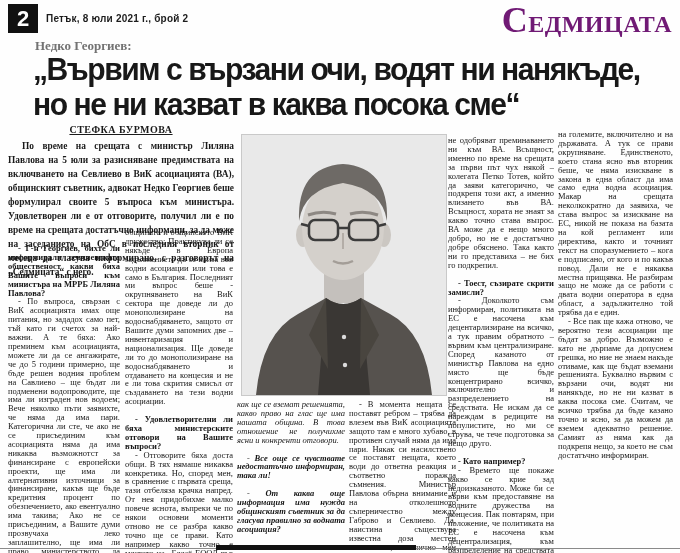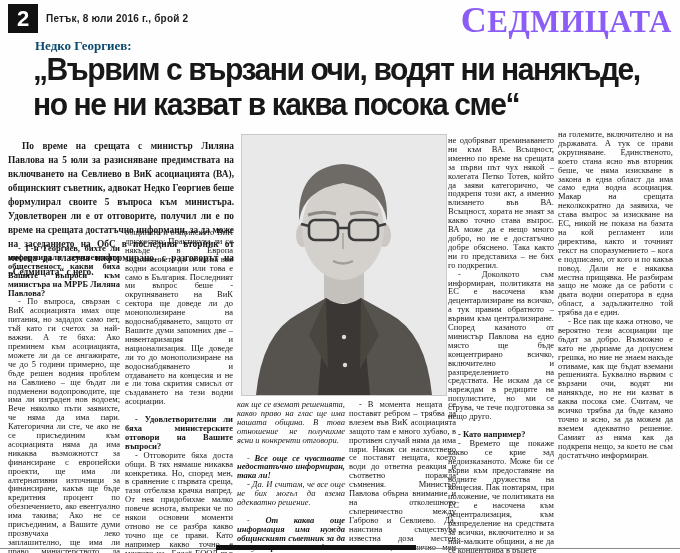--- a/index.html
+++ b/index.html
@@ -7,26 +7,26 @@
   .page{position:relative;width:680px;height:553px;background:#fefefe;overflow:hidden;
         font-family:"Liberation Serif","DejaVu Serif",serif;color:#141414;}
 
   
   .pagenum-box{position:absolute;left:8px;top:4px;width:30px;height:29px;background:#111;
         display:flex;align-items:center;justify-content:center;}
   .pagenum-box span{color:#fff;font-family:"Liberation Sans",sans-serif;font-weight:bold;font-size:22px;line-height:1;}
   .dateline{position:absolute;left:46px;top:13px;font-family:"Liberation Sans",sans-serif;
         font-weight:bold;font-size:10px;letter-spacing:0.2px;color:#1c1c1c;}
   .masthead{position:absolute;right:8px;top:2px;width:300px;text-align:right;
-        font-family:"Liberation Serif",serif;font-weight:bold;font-size:31px;line-height:36px;
-        text-transform:uppercase;letter-spacing:0.5px;color:#8b5cf6;}
+        font-family:"Liberation Serif",serif;font-weight:bold;font-size:24px;line-height:36px;
+        text-transform:uppercase;letter-spacing:0.5px;color:#701a75;}
   .masthead::first-letter{font-size:36px;}
 
   
-  .kicker{position:absolute;left:35px;top:38px;font-weight:bold;font-size:13px;color:#0c4a6e;}
+  .kicker{position:absolute;left:35px;top:38px;font-weight:bold;font-size:13px;color:#737373;}
   .headline{position:absolute;left:33px;top:52px;width:640px;
         font-family:"Liberation Sans","DejaVu Sans",sans-serif;font-weight:bold;
         font-size:31px;line-height:35px;letter-spacing:-1.5px;color:#181818;
         white-space:pre-line;transform:scaleX(0.97);transform-origin:left top;}
 
   .byline{position:absolute;left:8px;top:124px;width:226px;text-align:center;
         font-weight:bold;font-size:10px;letter-spacing:0.5px;text-decoration:underline;color:#1a1a1a;}
   .lead{position:absolute;left:8px;top:139px;width:226px;height:84px;
         font-weight:bold;font-size:9.4px;line-height:14px;text-align:justify;text-indent:14px;color:#1a1a1a;}
 
@@ -50,27 +50,28 @@
   .rule-thick{position:absolute;left:216px;top:545px;width:200px;height:5px;background:#111;}
 </style>
 </head>
 <body>
 
 <div class="page">
 
   <div class="pagenum-box">
     <span>2</span>
   </div>
-  <div class="dateline">Петък, 8 юли 2016 г., брой 2</div>
+  <div class="dateline">Петък, 8 юли 2021 г., брой 2</div>
   <div class="masthead">Седмицата</div>
 
   <div class="kicker">Недко Георгиев:</div>
   <div class="headline">„Вървим с вързани очи, водят ни нанякъде,
 но не ни казват в каква посока сме“</div>
 
+  <div class="byline">СТЕФКА БУРМОВА</div>
   <div class="lead">По време на срещата с министър Лиляна Павлова на 5 юли за разисняване предимствата на включването на Севлиево в ВиК асоциацията (ВА), общинският съветник, адвокат Недко Георгиев беше формулирал своите 5 въпроса към министъра. Удовлетворен ли е от отговорите, получил ли е по време на срещата достатъчно информаци, за да може на заседанието на ОбС в последния вторник от месеца да гласува информирано, с разговорът на „Седмицата“ с него.</div>
 
   <div class="photo">
     <svg width="204" height="260" viewBox="0 0 204 260" aria-hidden="true">
       <rect width="204" height="260" fill="#e9e9e9"></rect>
       <rect x="82" y="126" width="40" height="42" fill="#c4c0bc"></rect>
       <ellipse cx="61" cy="100" rx="7" ry="12" fill="#cbc7c2"></ellipse>
       <ellipse cx="142" cy="100" rx="7" ry="12" fill="#cbc7c2"></ellipse>
       <ellipse cx="101" cy="94" rx="41" ry="51" fill="#d4d0cb"></ellipse>
       <path d="M57 86 Q55 32 101 29 Q147 32 145 86 Q140 54 101 48 Q62 54 57 86 Z" fill="#6e6a66"></path>
@@ -101,30 +102,30 @@
 
   <div class="col col-2">
     <p>общината и общинското ВиК дружество; Практикува ли се някъде в Европа задължението да се влиза във водни асоциации или това е само в България. Последният ми въпрос беше - окрупняването на ВиК сектора ще доведе ли до монополизиране на водоснабдяването, защото от Вашите думи запомних две – инвентаризация и национализация. Ще доведе ли то до монополизиране на водоснабдяването и отдаването на концесия и не е ли това скрития смисъл от създаването на тези водни асоциации.</p>
     <p class="q">- Удовлетворителни ли бяха министерските отговори на Вашите въпроси?</p>
     <p class="ind">- Отговорите бяха доста общи. В тях нямаше никаква конкретика. Но, според мен, в сравнение с първата среща, тази отбеляза крачка напред. От нея придобихме малко повече яснота, въпреки че по някои основни моменти отново не се разбра какво точно ще се прави. Като например какво точно е мястото на „Бяла“ ЕООД във водната асоциация,</p>
   </div>
 
   <div class="col col-3">
     <p>как ще се вземат решенията, какво право на глас ще има нашата община. В това отношение не получихме ясни и конкренти отговори.</p>
     <p class="q">- Все още се чувствате недостатъчно информиран, така ли!</p>
-    <p class="ind">- Да. И считам, че все още не бих могъл да взема адекватно решение.</p>
     <p class="q">- От каква още информация има нужда общинският съветник за да гласува правилно за водната асоциация?</p>
   </div>
 
   <div class="col col-4">
     <p class="ind">- В момента нещата се поставят ребром – трябва да влезем във ВиК асоциацията защото там е много хубаво, в противен случай няма да има пари. Някак си насилствено се поставят нещата, което води до ответна реакция и съответно поражда съмнения. Министър Павлова обърна внимание и на отколешното съперничество между Габрово и Севлиево. Да, наистина съществува известна доза местен шовинизъм, но лично мен постоянно ме срещат наши съграждани, които</p>
   </div>
 
   <div class="col col-5">
     <p>не одобряват преминаването ни към ВА. Всъщност, именно по време на срещата за първи път чух някой – колегата Петко Тотев, който да заяви категорично, че подкрепя този акт, а именно влизането във ВА. Всъщност, хората не знаят за какво точно става въпрос. ВА може да е нещо много добро, но не е достатъчно добре обяснено. Така както ни го представиха – не бих го подкрепил.</p>
+    <p class="q">- Тоест, съзирате скрити замисли?</p>
     <p class="ind">- Доколкото съм информиран, политиката на ЕС е насочена към децентарлизиране на всичко, а тук правим обратното – вървим към централизиране. Според казаното от министър Павлова на едно място ще бъде концентрирано всичко, включително и разпределението на средствата. Не искам да се нареждам в редиците на популистите, но ми се струва, че тече подготовка за нещо друго.</p>
     <p class="q">- Като например?</p>
     <p class="ind">- Времето ще покаже какво се крие зад недоизказаното. Може би се върви към предоставяне на водните дружества на концесия. Пак повтарям, при положение, че политиката на ЕС е насочена към децентрализация, към разпределение на средствата за всички, включително и за най-малките общини, а не да се концентрира в ръцете</p>
   </div>
 
   <div class="col col-6">
     <p>на големите, включително и на държавата. А тук се прави окрупняване. Единственото, което стана ясно във вторник беше, че няма изискване в закона в една област да има само една водна асоциация. Макар на срещата неколкократно да заявиха, че става въпрос за изискване на ЕС, никой не показа на базата на кой регламент или директива, както и точният текст на споразумението – кога е подписано, от кого и по какъв повод. Дали не е някаква местна прищявка. Не разбирам защо не може да се работи с двата водни оператора в една област, а задължително той трябва да е един.</p>
     <p class="ind">- Все пак ще кажа отново, че вероятно тези асоциации ще бъдат за добро. Възможно е като не дърпаме да допуснем грешка, но ние не знаем накъде отиваме, как ще бъдат вземани решенията. Буквално вървим с вързани очи, водят ни нанякъде, но не ни казват в каква посока сме. Считам, че всичко трябва да бъде казано точно и ясно, за да можем да вземем адекватно решение. Самият аз няма как да подкрепя нещо, за което не съм достатъчно информиран.</p>
   </div>
 

